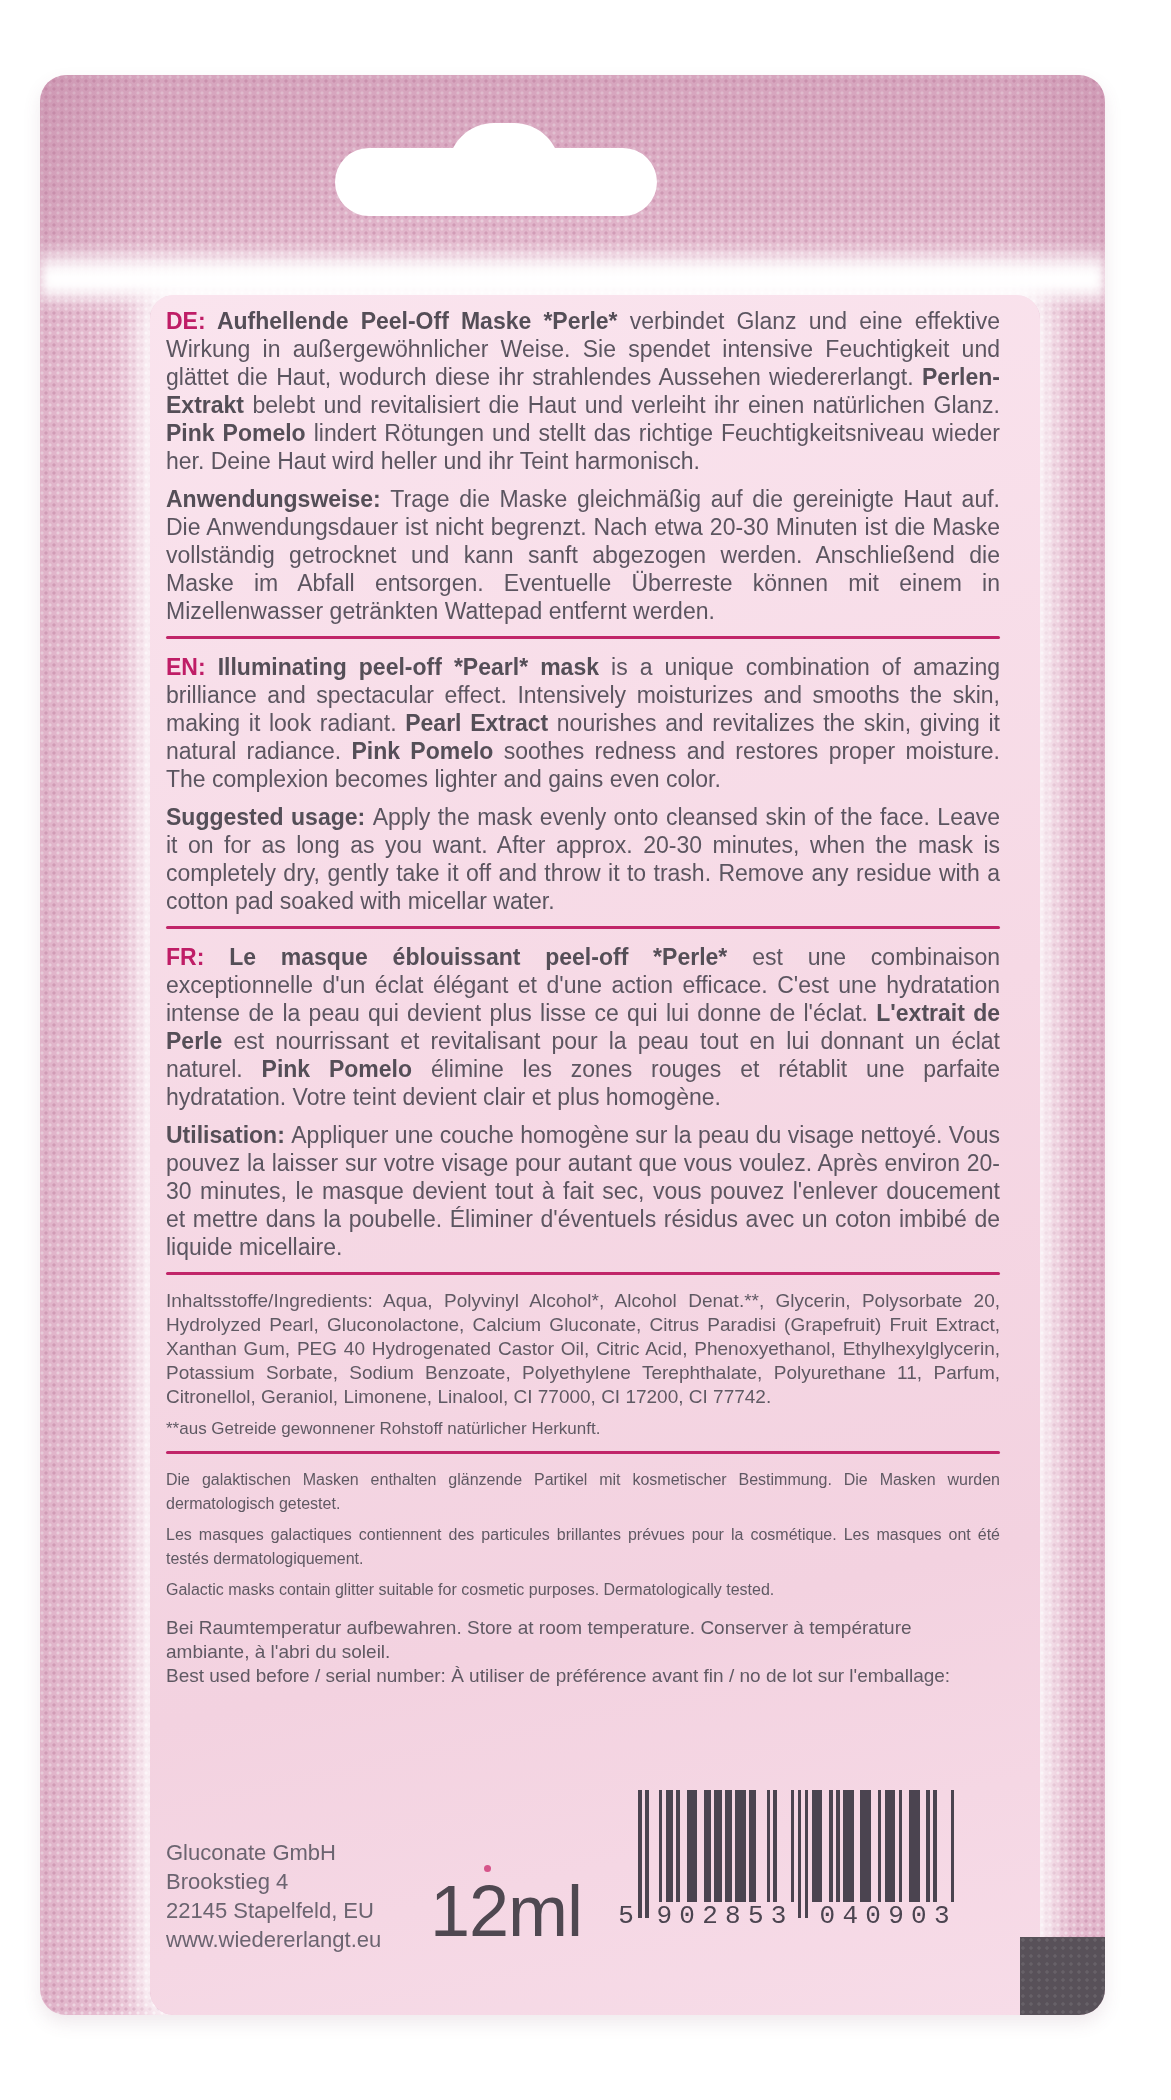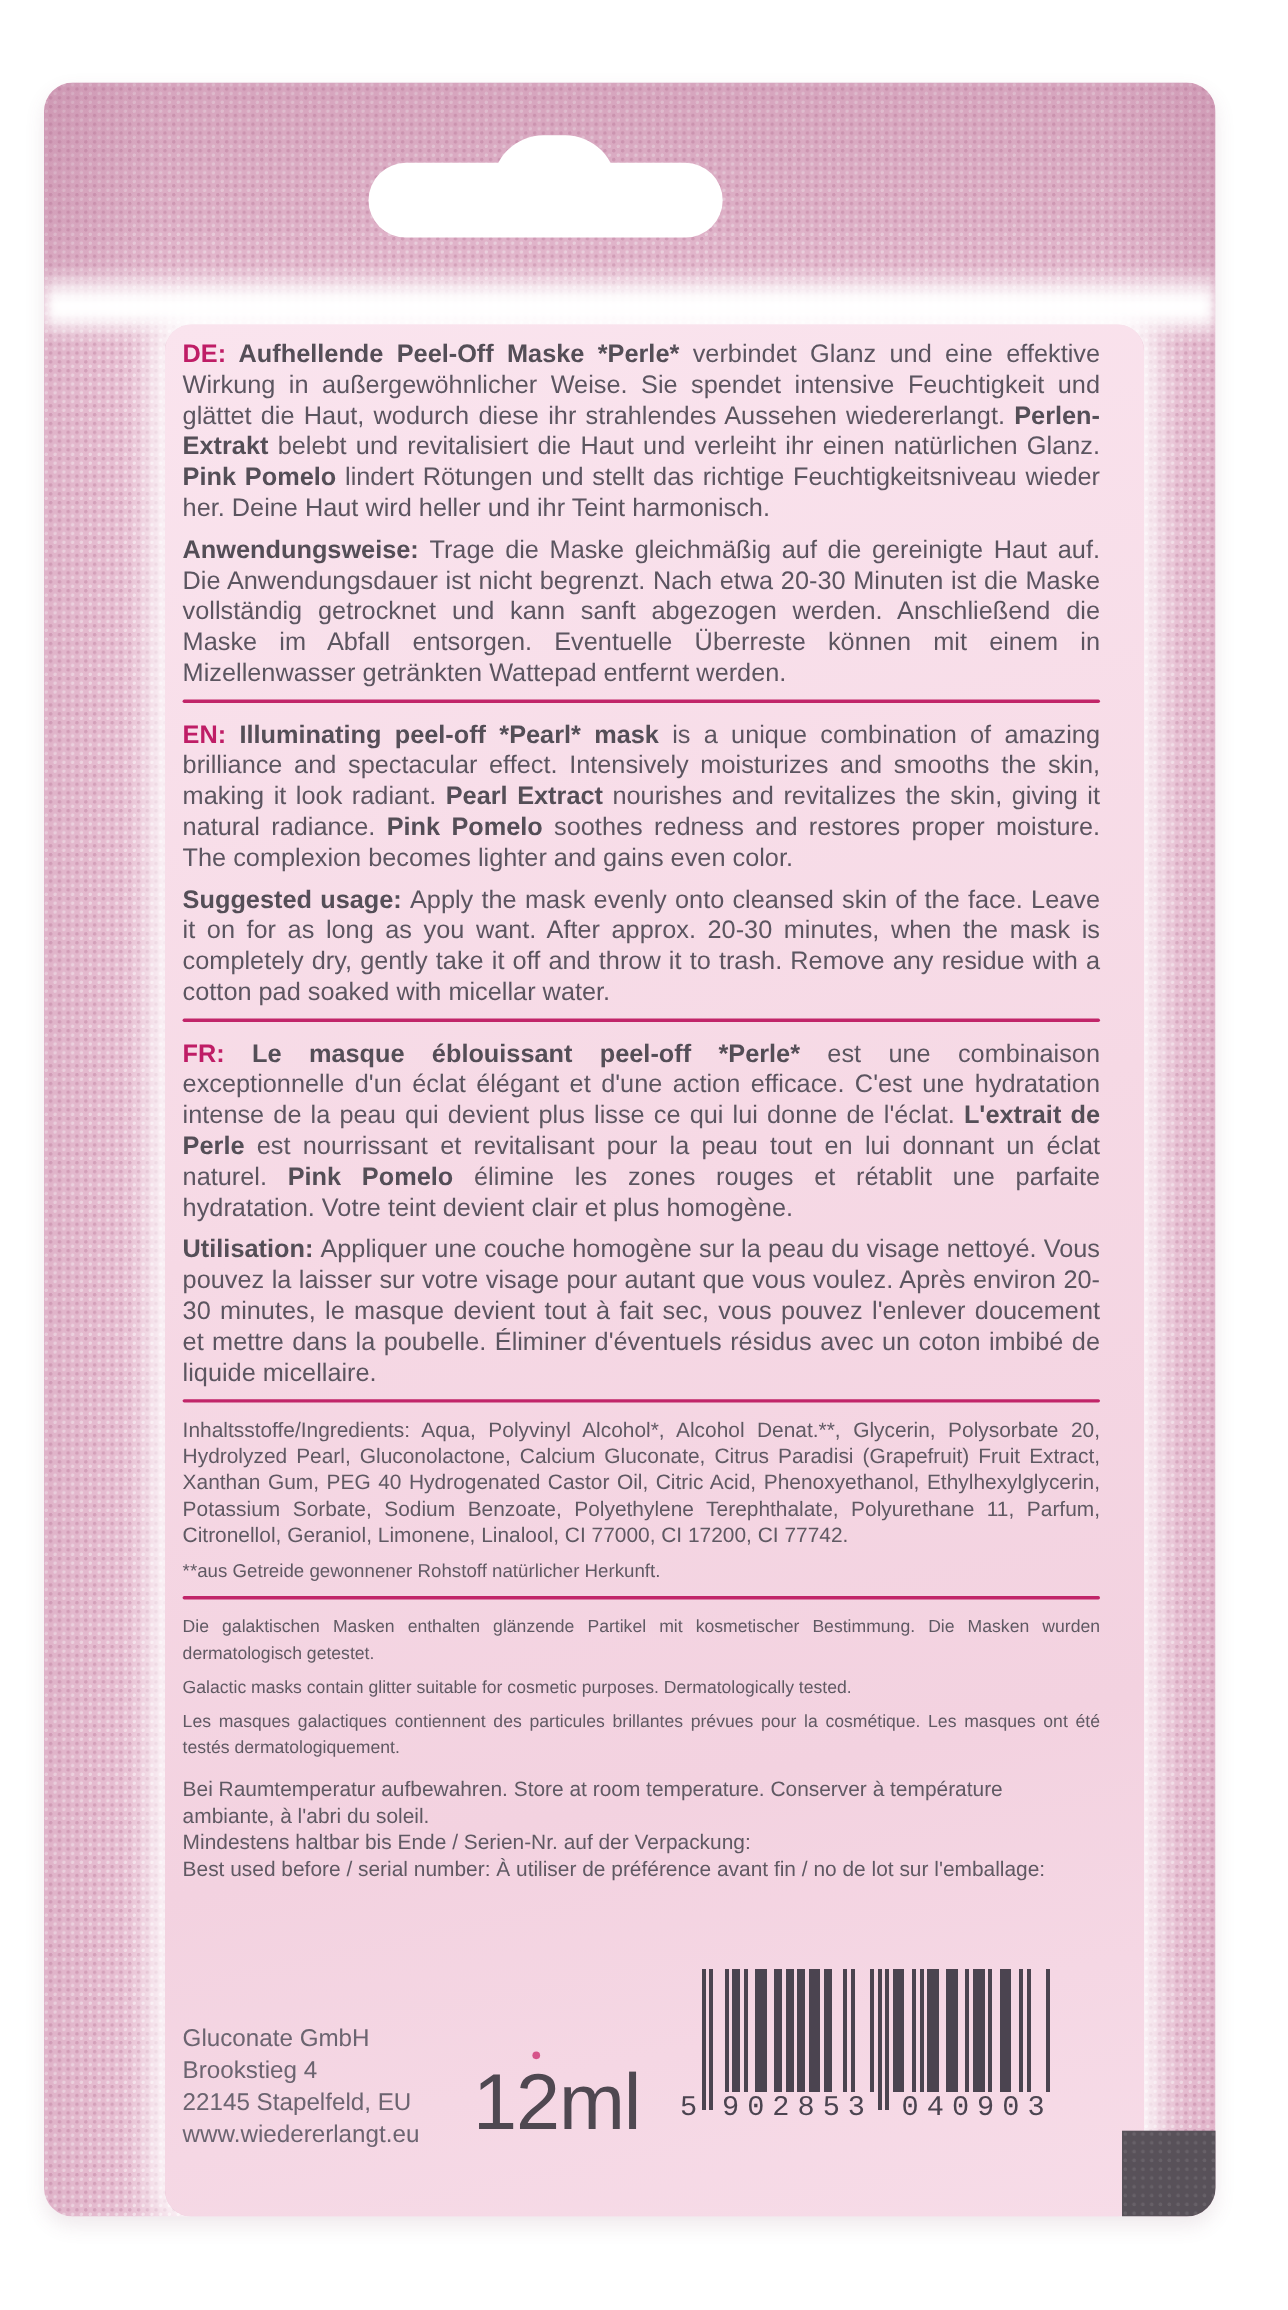--- a/index.html
+++ b/index.html
@@ -86,27 +86,26 @@
 
         <hr class="rule">
 
         <p class="ing">Inhaltsstoffe/Ingredients: Aqua, Polyvinyl Alcohol*, Alcohol Denat.**, Glycerin, Polysorbate 20, Hydrolyzed Pearl, Gluconolactone, Calcium Gluconate, Citrus Paradisi (Grapefruit) Fruit Extract, Xanthan Gum, PEG 40 Hydrogenated Castor Oil, Citric Acid, Phenoxyethanol, Ethylhexylglycerin, Potassium Sorbate, Sodium Benzoate, Polyethylene Terephthalate, Polyurethane 11, Parfum, Citronellol, Geraniol, Limonene, Linalool, CI 77000, CI 17200, CI 77742.</p>
         <p class="fn">**aus Getreide gewonnener Rohstoff natürlicher Herkunft.</p>
 
         <hr class="rule">
 
         <div class="note-block">
           <p class="note">Die galaktischen Masken enthalten glänzende Partikel mit kosmetischer Bestimmung. Die Masken wurden dermatologisch getestet.</p>
+          <p class="note">Les masques galactiques contiennent des particules brillantes prévues pour la cosmétique. Les masques ont été testés dermatologiquement.</p>
           <p class="note">Galactic masks contain glitter suitable for cosmetic purposes. Dermatologically tested.</p>
-          <p class="note">Les masques galactiques contiennent des particules brillantes prévues pour la cosmétique. Les masques ont été testés dermatologiquement.</p>
         </div>
 
         <div class="storage-block">
           <p class="st">Bei Raumtemperatur aufbewahren. Store at room temperature. Conserver à température ambiante, à l'abri du soleil.</p>
-          <p class="st">Mindestens haltbar bis Ende / Serien-Nr. auf der Verpackung:</p>
           <p class="st">Best used before / serial number: À utiliser de préférence avant fin / no de lot sur l'emballage:</p>
         </div>
 
         <div class="address">
           <div>Gluconate GmbH</div>
           <div>Brookstieg 4</div>
           <div>22145 Stapelfeld, EU</div>
           <div>www.wiedererlangt.eu</div>
         </div>
 

